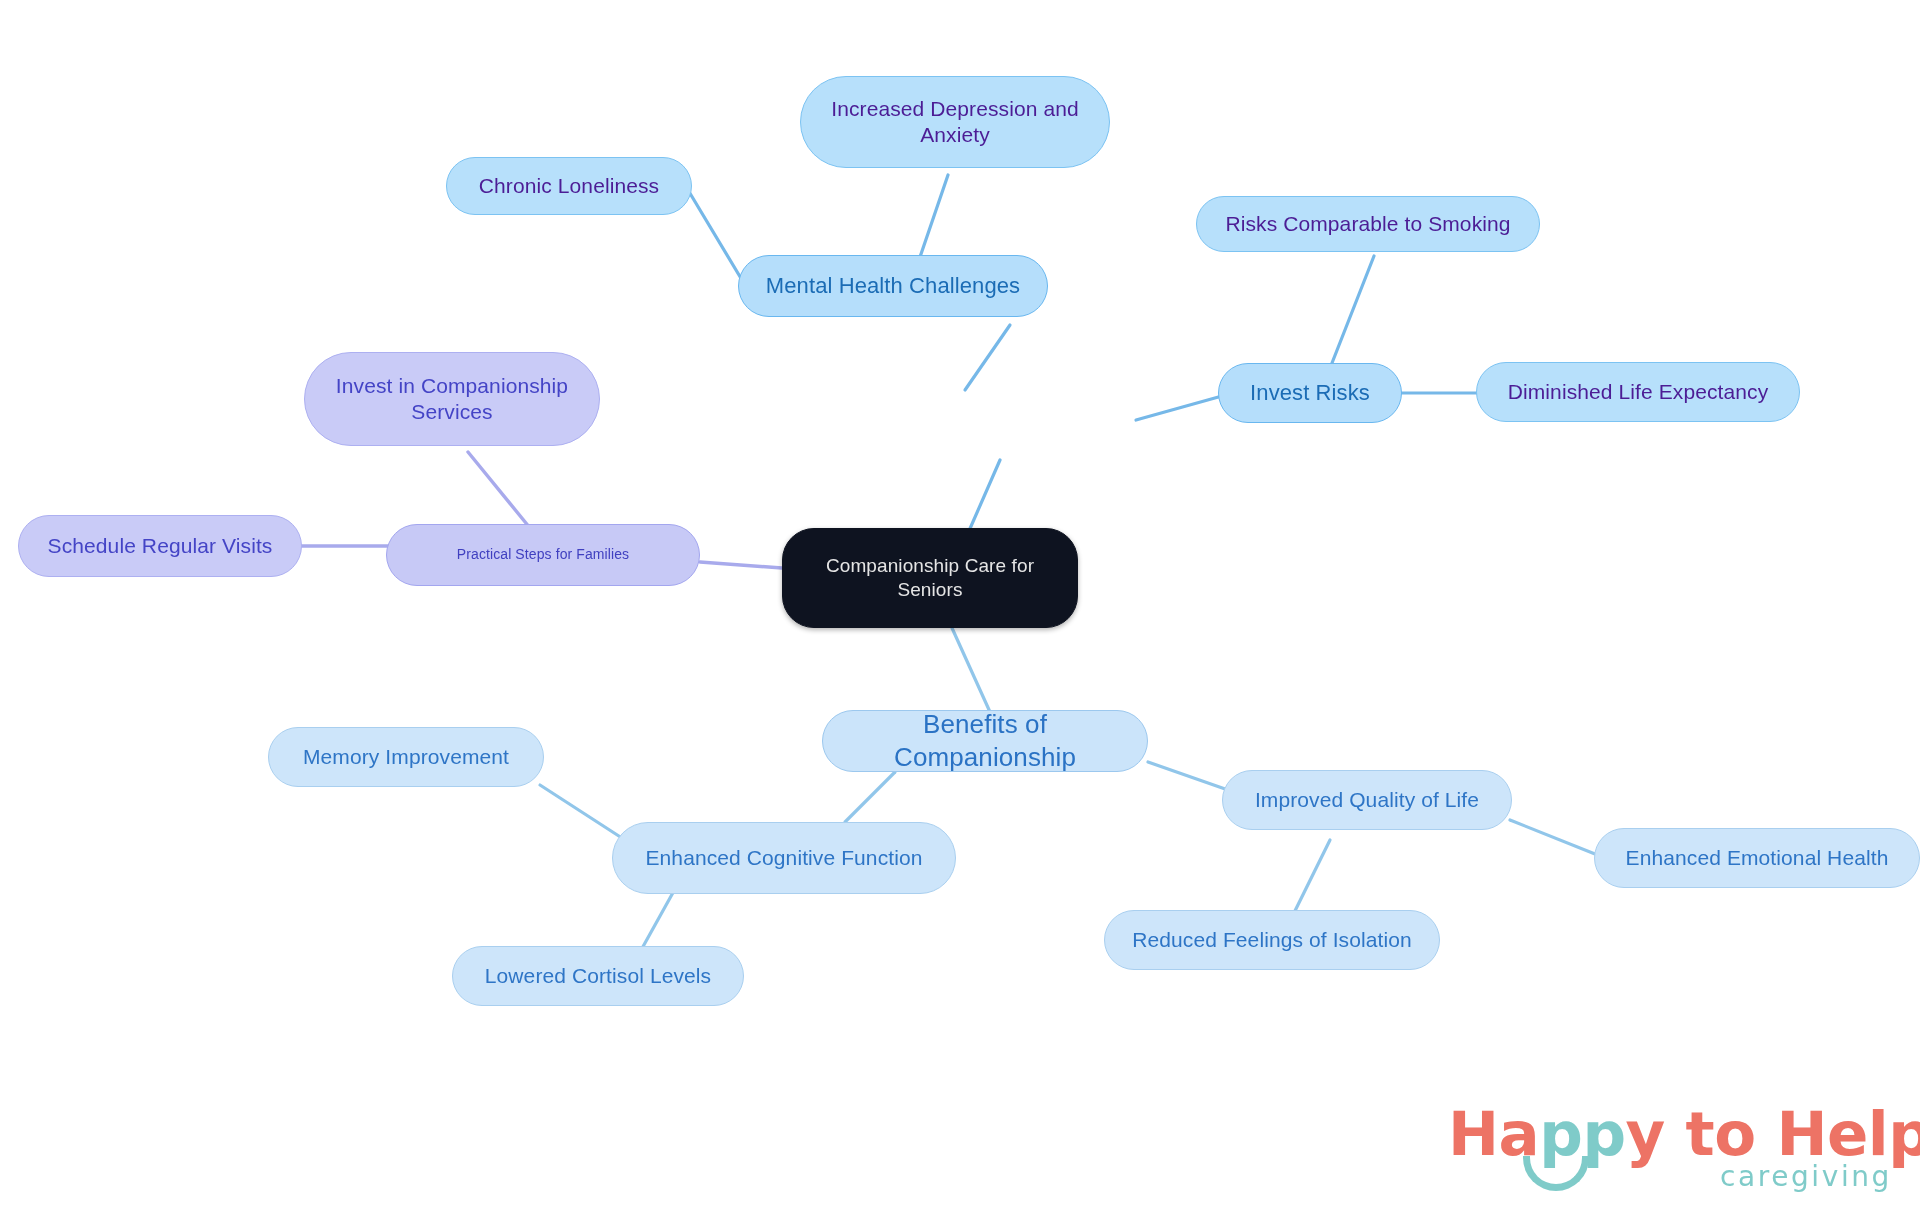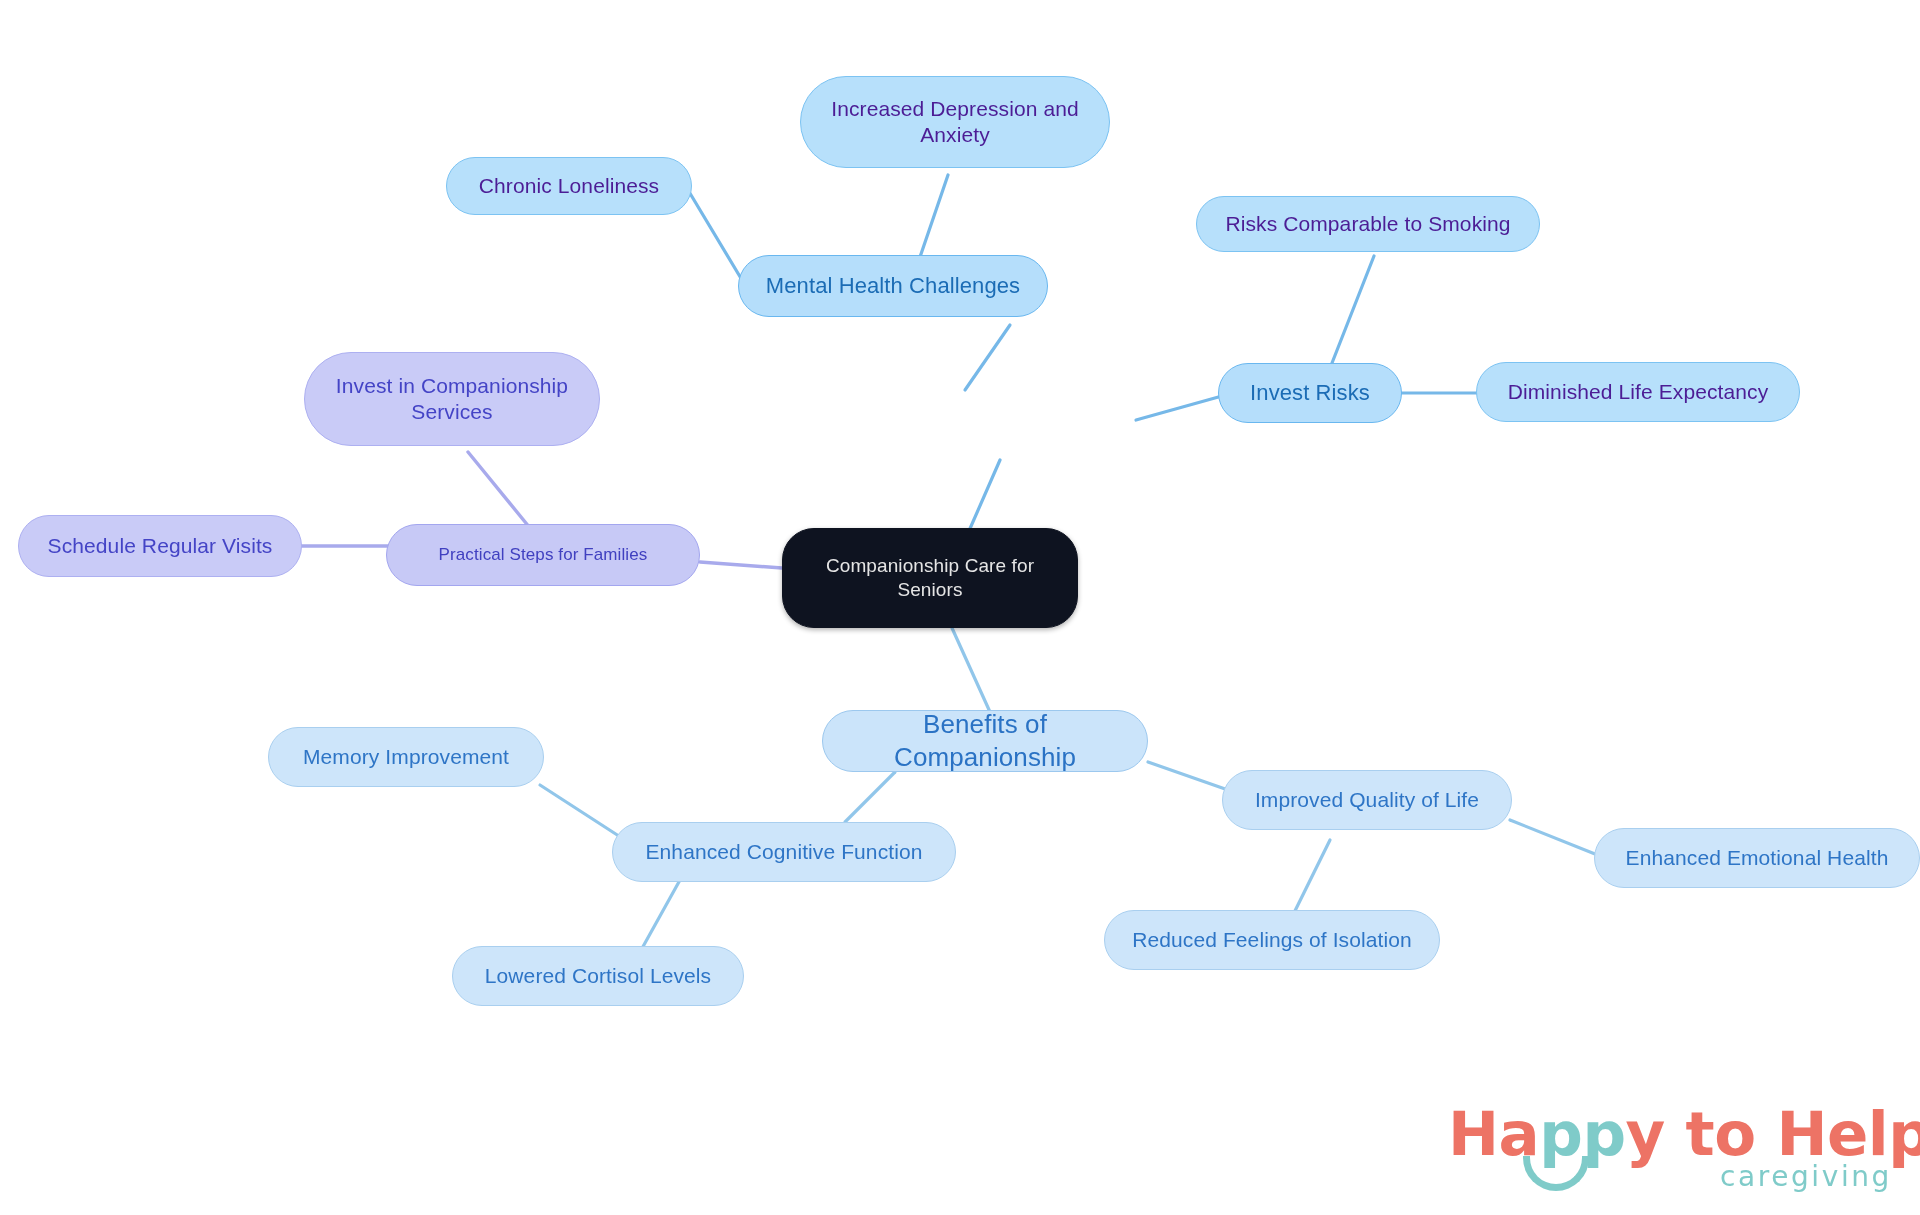--- a/index.html
+++ b/index.html
@@ -77,21 +77,21 @@
     background: #cde5fa;
     border: 1.4px solid #a9cfef;
     color: #2e75c6;
     font-size: 21px;
   }
   
   .node.p1 {
     background: #c7c9f6;
     border: 1.5px solid #a3a6ef;
     color: #4040c0;
-    font-size: 17px;
+    font-size: 14px;
   }
   .node.p2 {
     background: #c9cbf7;
     border: 1.4px solid #adb0f1;
     color: #4444c6;
     font-size: 21px;
   }
   
   #logo {
     position: absolute;
@@ -201,21 +201,21 @@
 
   <div class="node p1" style="left:386px; top:524px; width:314px; height:62px;">Practical Steps for Families</div>
 
   <div class="node p2" style="left:304px; top:352px; width:296px; height:94px;">Invest in Companionship
 Services</div>
 
   <div class="node p2" style="left:18px; top:515px; width:284px; height:62px;">Schedule Regular Visits</div>
 
   <div class="node c1" style="left:822px; top:710px; width:326px; height:62px;">Benefits of Companionship</div>
 
-  <div class="node c2" style="left:612px; top:822px; width:344px; height:60px;">Enhanced Cognitive Function</div>
+  <div class="node c2" style="left:612px; top:822px; width:344px; height:72px;">Enhanced Cognitive Function</div>
 
   <div class="node c2" style="left:268px; top:727px; width:276px; height:60px;">Memory Improvement</div>
 
   <div class="node c2" style="left:452px; top:946px; width:292px; height:60px;">Lowered Cortisol Levels</div>
 
   <div class="node c2" style="left:1222px; top:770px; width:290px; height:60px;">Improved Quality of Life</div>
 
   <div class="node c2" style="left:1594px; top:828px; width:326px; height:60px;">Enhanced Emotional Health</div>
 
   <div class="node c2" style="left:1104px; top:910px; width:336px; height:60px;">Reduced Feelings of Isolation</div>

